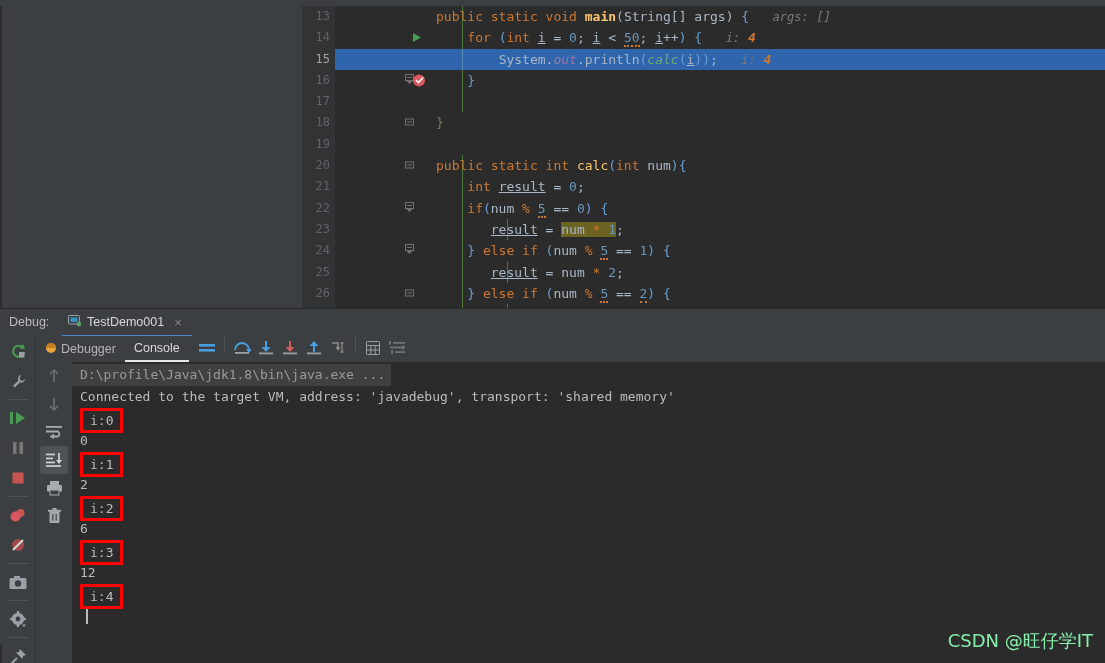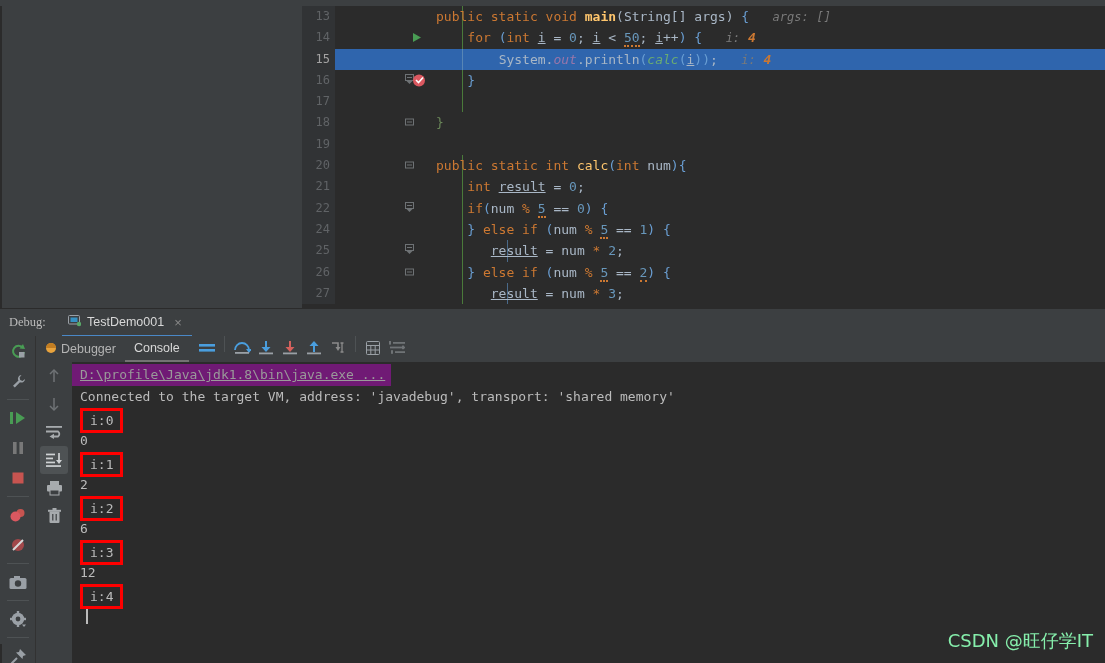--- a/index.html
+++ b/index.html
@@ -81,21 +81,21 @@
     position: absolute; left: 0; top: 308px; width: 1105px; height: 355px;
     background: #3c3f41;
   }
   .debug-titlebar {
     position: absolute; left: 0; top: 0; width: 1105px; height: 28px;
     background: #3c3f41;
     border-top: 1px solid #2b2b2b;
   }
   .debug-label {
     position: absolute; left: 9px; top: 6px;
-    color: #bbbbbb; font-size: 12.5px; font-family: Liberation Serif, serif;
+    color: #bbbbbb; font-size: 12.5px;
   }
   .debug-tab {
     position: absolute; left: 62px; top: 0; height: 28px;
     padding: 0 10px 0 6px;
     display: flex; align-items: center; gap: 6px;
     border-bottom: 2px solid #4a88c7;
   }
   .debug-tab-title { color: #d8d8d8; font-size: 12.5px; }
   .tab-close { color: #888; font-size: 13px; margin-left: 4px; }
 
@@ -115,21 +115,21 @@
     background: #3c3f41;
   }
   .debug-toolbar {
     position: absolute; left: 0; top: 0; width: 1069px; height: 26px;
     display: flex; align-items: flex-start;
   }
   .dtab {
     height: 26px; display: flex; align-items: center; gap: 4px;
     padding: 0 9px; font-size: 12.5px; color: #b4b4b4;
   }
-  .dtab.active { color: #d8d8d8; border-bottom: 2px solid #737373; }
+  .dtab.active { color: #d8d8d8; border-bottom: 2px solid #e5e5e5; }
   .tb-sep { width: 1px; height: 16px; background: #4e5254; margin: 0 5px; }
   .tb-btn { width: 24px; height: 24px; display:flex; align-items:center; justify-content:center; }
 
   .console-gutter {
     position: absolute; left: 0; top: 26px; width: 36px; height: 301px;
     background: #3c3f41;
   }
   .cg-btn { width: 36px; height: 28px; display:flex; align-items:center; justify-content:center; }
   .cg-btn.sel { background: #4e5254; border-radius: 3px; width: 28px; margin: 0 4px; }
 
@@ -140,21 +140,21 @@
     font-size: 13px;
     padding-top: 2px;
   }
   .cline {
     position: relative;
     height: 22px; line-height: 22px;
     padding-left: 8px;
     color: #bbbbbb;
     white-space: pre;
   }
-  .cline.cmd { background: #701a75; color: #9a9a9a; display: inline-block; padding-right: 6px; text-decoration: underline; }
+  .cline.cmd { background: #404040; color: #9a9a9a; display: inline-block; padding-right: 6px; }
   .cmdwrap { height: 22px; }
   .boxed {
     position: relative;
     display: inline-block;
     border: 3px solid #fe0000;
     padding: 0 7px;
     line-height: 19px;
     color: #bbbbbb;
   }
   .boxwrap { height: 22px; padding-left: 8px; }
@@ -295,20 +295,27 @@
           <svg width="9" height="11">
               <rect x="0.5" y="0.5" width="8" height="6" fill="none" stroke="#6e7275"></rect>
               <line x1="2" y1="3.5" x2="7" y2="3.5" stroke="#6e7275"></line>
               <polygon points="1.5,7 7.5,7 4.5,10" fill="#6e7275"></polygon>
             </svg>
         </span>
         <span class="vline" style="left:160px;background:#4a7a3a;"></span>
         <span class="code-text">    <span class="kw">if</span><span class="brblue">(</span><span class="varp">num</span> <span class="kw">%</span> <span class="num squig">5</span> == <span class="num">0</span><span class="brblue">)</span> <span class="brblue">{</span></span>
       </div>
 
+      <div class="code-row">
+        <div class="gutter"></div>
+        <span class="lineno">23</span>
+        <span class="vline" style="left:160px;background:#4a7a3a;"></span>
+        <span class="vline" style="left:205px;background:#4a6a8a;"></span>
+        <span class="code-text">       <span class="var">result</span> = <span class="hl"><span class="varp">num</span> <span class="kw">*</span> <span class="num">1</span></span>;</span>
+      </div>
 
       <div class="code-row">
         <div class="gutter"></div>
         <span class="lineno">24</span>
         <span class="fold">
           <svg width="9" height="11">
               <rect x="0.5" y="3" width="8" height="6" fill="none" stroke="#6e7275"></rect>
               <line x1="2" y1="6" x2="7" y2="6" stroke="#6e7275"></line>
             </svg>
         </span>

